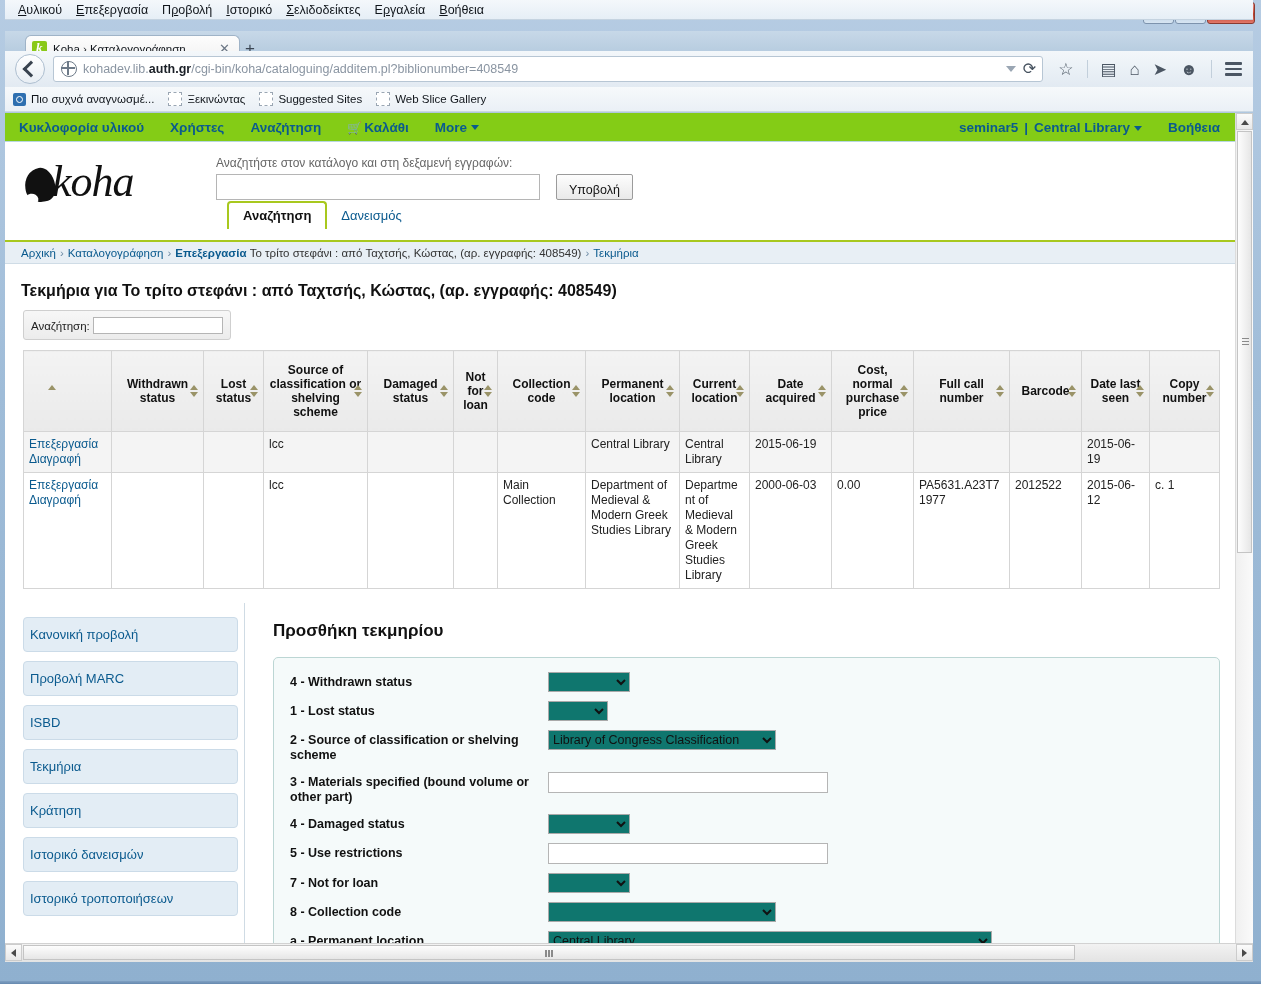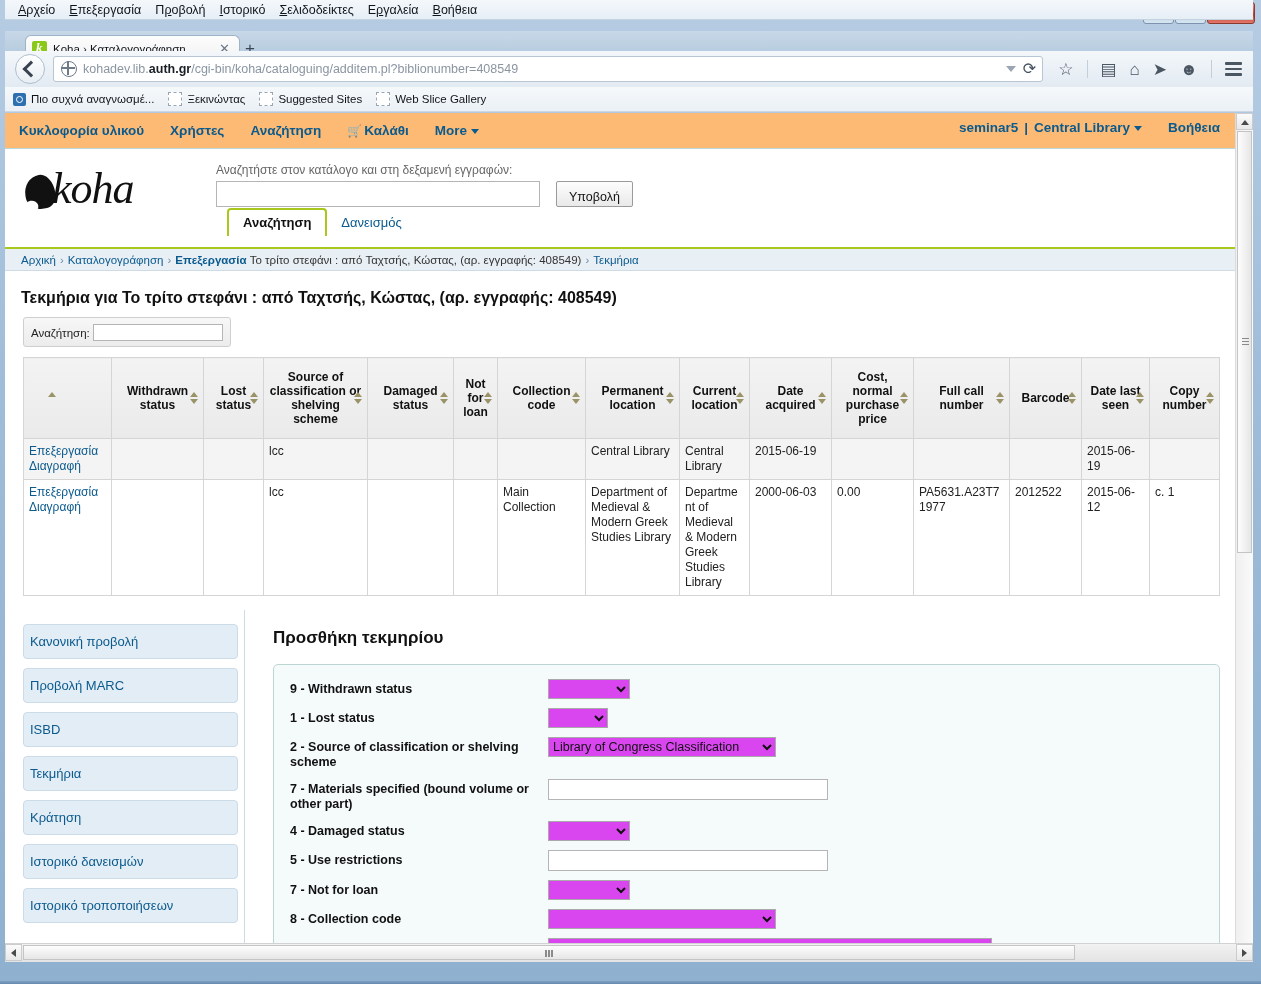--- a/index.html
+++ b/index.html
@@ -116,21 +116,21 @@
 
   
   #viewport{
     position:absolute;left:0;top:113px;width:1248px;height:849px;
     background:#fff;overflow:hidden;
   }
   #page{position:absolute;left:0;top:0;width:1231px;height:920px;background:#fff;}
 
   
   #koha-nav{
-    height:36px;background:#fdba74;border-bottom:1px solid #b9d8e0;
+    height:29px;background:#84cc16;border-bottom:1px solid #b9d8e0;
     display:flex;align-items:center;padding:9px 14px;box-sizing:border-box;
     position:relative;
   }
   .knav{font-size:13.5px;font-weight:bold;color:#0a5a8e;margin-right:26px;cursor:pointer;white-space:nowrap;}
   .knav .cart-ico{font-size:12px;margin-right:2px;}
   .caret{display:inline-block;width:0;height:0;margin-left:4px;vertical-align:middle;
     border-left:4px solid transparent;border-right:4px solid transparent;border-top:5px solid #0a5a8e;}
   #knav-right{position:absolute;right:16px;top:0;height:29px;display:flex;align-items:center;gap:0;}
   #knav-right .knav{margin-right:0;}
   .knav-sep{color:#0a5a8e;margin:0 6px;font-weight:bold;font-size:13.5px;}
@@ -204,21 +204,21 @@
   .sideitem{display:block;margin:0 6px 9px 18px;padding:9px 6px;font-size:13px;color:#0a5a8e;
     background:#e3edf5;border:1px solid #cbdbe8;border-radius:4px;cursor:pointer;}
   #lower-right{flex:1;padding:14px 16px 0 28px;box-sizing:border-box;}
   #form-title{font-size:17px;font-weight:bold;color:#111;margin:4px 0 16px 0;}
   #form-box{border:1px solid #bcd6d4;border-radius:5px;background:#f5fafa;
     padding:14px 16px 18px 16px;}
   .frow{display:flex;align-items:flex-start;margin-bottom:9px;}
   .flabel{width:258px;flex:0 0 258px;font-size:12.5px;font-weight:bold;color:#111;
     line-height:15px;padding-top:3px;}
   .fctl{flex:1;}
-  select.sel{font-size:12.5px;height:20px;border:1px solid #a9a9a9;background:#d946ef;
+  select.sel{font-size:12.5px;height:20px;border:1px solid #a9a9a9;background:#0f766e;
     font-family:"Liberation Sans",sans-serif;color:#111;box-sizing:border-box;}
   input.txt{height:21px;border:1px solid #b5b5b5;background:#fff;box-sizing:border-box;
     font-family:"Liberation Sans",sans-serif;font-size:12.5px;}
   .w-sm{width:82px;} .w-xs{width:60px;} .w-md{width:228px;} .w-lg{width:280px;}
   .w-xl{width:444px;}
 
   
   #vscroll{position:absolute;right:0;top:0;width:17px;height:849px;
     background:linear-gradient(90deg,#f0f0f0,#fafafa);border-left:1px solid #dcdcdc;}
   .vs-btn{width:17px;height:17px;background:linear-gradient(180deg,#fbfbfb,#e8e8e8);
@@ -269,21 +269,21 @@
         </i>
       </div>
     <div class="winbtn close">
         <i>x</i>
       </div>
   </div>
 
   <div id="browser">
 
     <div id="menubar">
-      <div class="menu-item"><u>Α</u><span title="Αρχείο">ρχείο</span></div>
+      <div class="menu-item"><u>Α</u><span title="Αρχείο">υλικού</span></div>
       <div class="menu-item"><u>Ε</u>πεξεργασία</div>
       <div class="menu-item">Π<u>ρ</u>οβολή</div>
       <div class="menu-item"><u>Ι</u>στορικό</div>
       <div class="menu-item"><u>Σ</u>ελιδοδείκτες</div>
       <div class="menu-item">Ε<u>ρ</u>γαλεία</div>
       <div class="menu-item"><u>Β</u>οήθεια</div>
     </div>
 
     <div id="tabstrip">
       <div id="tab1">
@@ -481,36 +481,36 @@
               <a class="sideitem">Κράτηση</a>
               <a class="sideitem">Ιστορικό δανεισμών</a>
               <a class="sideitem">Ιστορικό τροποποιήσεων</a>
             </div>
 
             <div id="lower-right">
               <div id="form-title">Προσθήκη τεκμηρίου</div>
               <div id="form-box">
 
                 <div class="frow">
-                  <div class="flabel">9 - Withdrawn status</div>
+                  <div class="flabel">4 - Withdrawn status</div>
                   <div class="fctl"><select class="sel w-sm"><option></option></select></div>
                 </div>
 
                 <div class="frow">
                   <div class="flabel">1 - Lost status</div>
                   <div class="fctl"><select class="sel w-xs"><option></option></select></div>
                 </div>
 
                 <div class="frow">
                   <div class="flabel">2 - Source of classification or shelving scheme</div>
                   <div class="fctl"><select class="sel w-md"><option>Library of Congress Classification</option></select></div>
                 </div>
 
                 <div class="frow">
-                  <div class="flabel">7 - Materials specified (bound volume or other part)</div>
+                  <div class="flabel">3 - Materials specified (bound volume or other part)</div>
                   <div class="fctl"><input class="txt w-lg" type="text" style=""></div>
                 </div>
 
                 <div class="frow">
                   <div class="flabel">4 - Damaged status</div>
                   <div class="fctl"><select class="sel w-sm"><option></option></select></div>
                 </div>
 
                 <div class="frow">
                   <div class="flabel">5 - Use restrictions</div>

